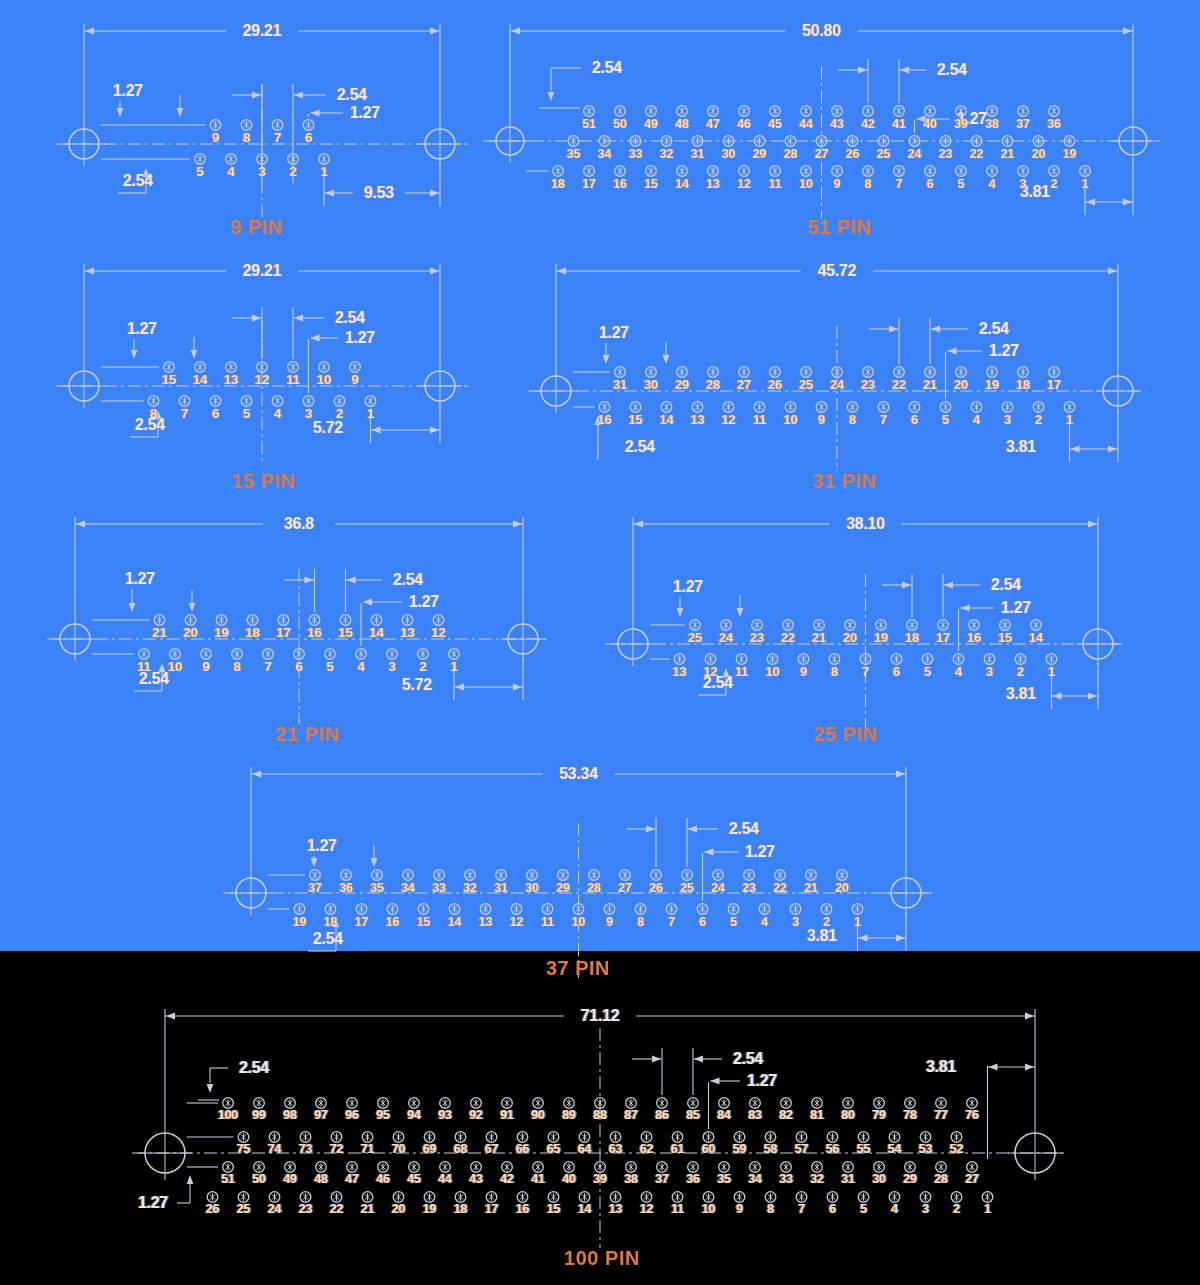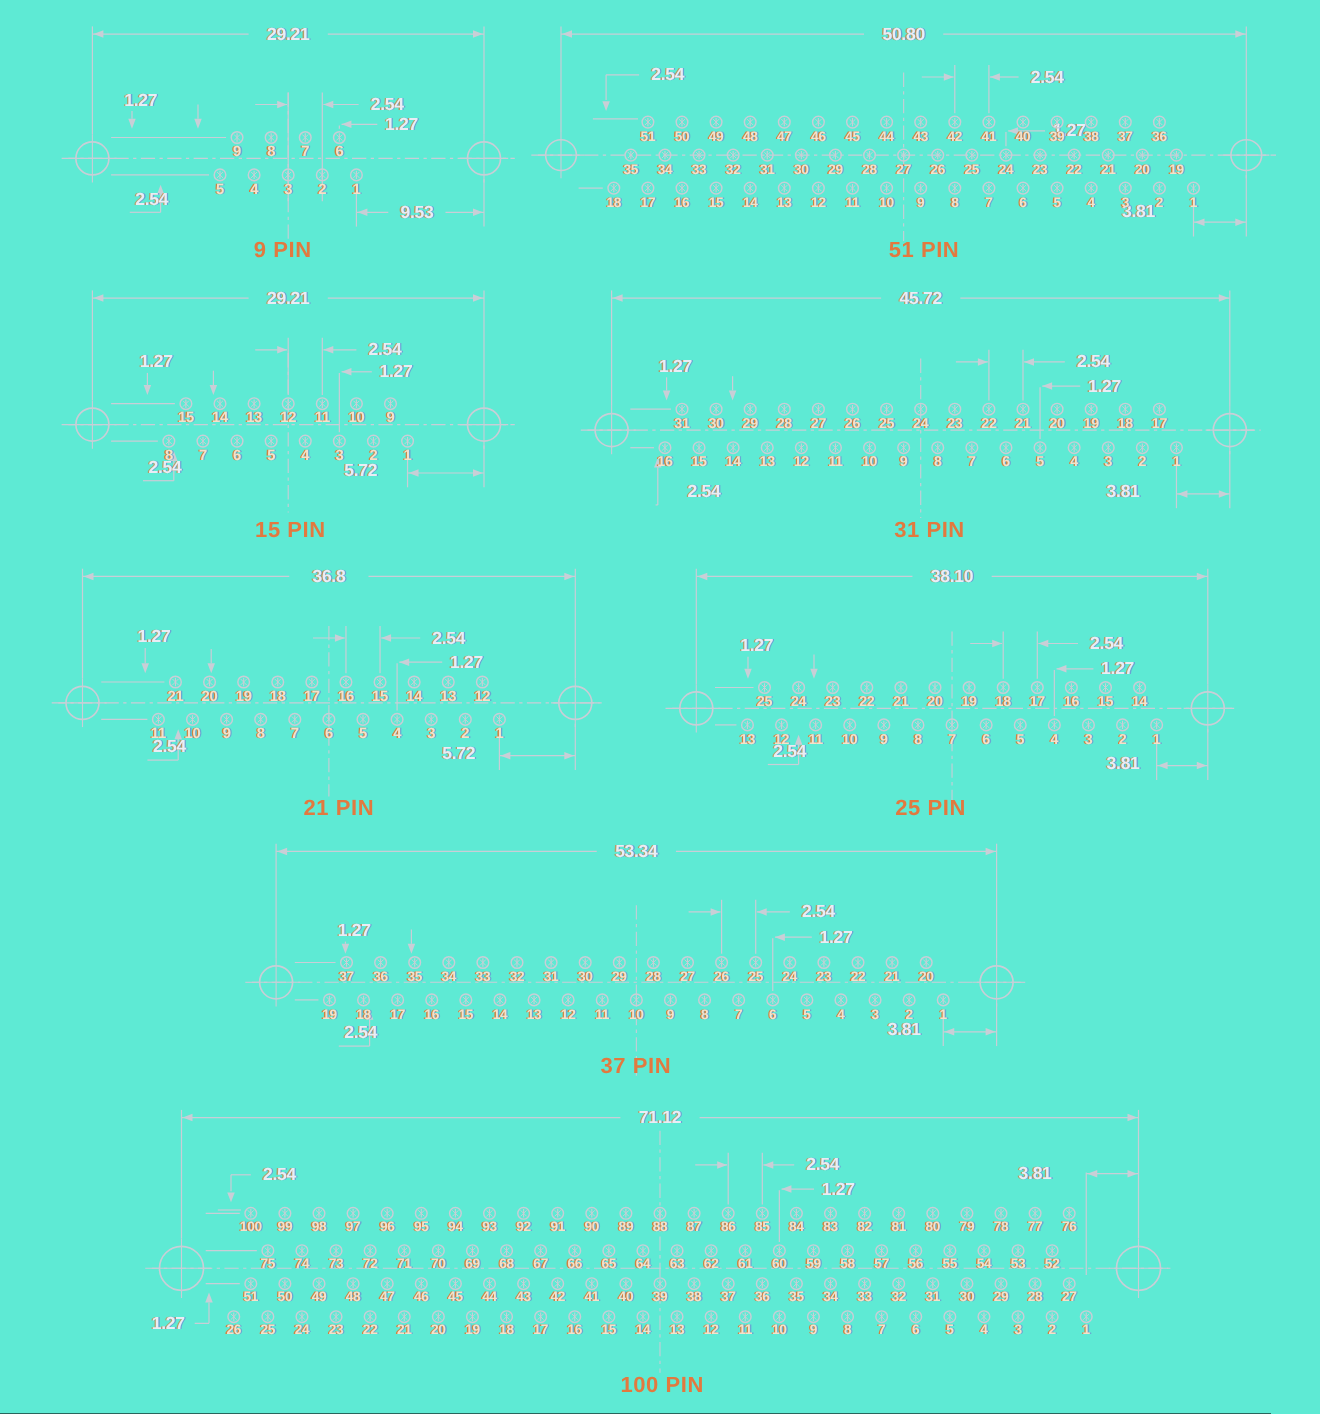--- a/index.html
+++ b/index.html
@@ -1,17 +1,17 @@
 <!DOCTYPE html>
 <html><head>
 <meta charset="utf-8">
 <style>
   html,body{margin:0;padding:0;background:#000;}
   body{width:1200px;height:1285px;overflow:hidden;font-family:"Liberation Sans",sans-serif;}
-  #stage{position:relative;width:1200px;height:1285px;background:#5eead4;}
+  #stage{position:relative;width:1200px;height:951px;background:#3b82f6;}
   svg text{font-family:"Liberation Sans",sans-serif;font-weight:bold;}
   .dim{font-size:16px;fill:#e9edf5;letter-spacing:-0.3px;
        text-shadow:-1.2px 0 rgba(214,126,56,.7), 1.2px 0 rgba(108,146,210,.8);}
   .pin{fill:#f3e2cb;letter-spacing:-0.3px;
        text-shadow:-1.2px 0 rgba(219,120,48,.9), 1.2px 0 rgba(108,146,210,.75);}
   .title{font-size:20px;fill:#e2793f;letter-spacing:.5px;}
 </style>
 </head>
 <body>
 

